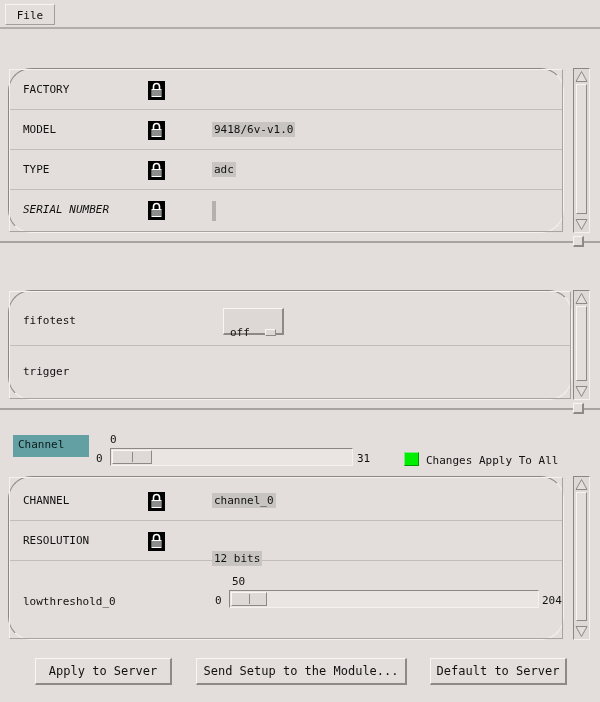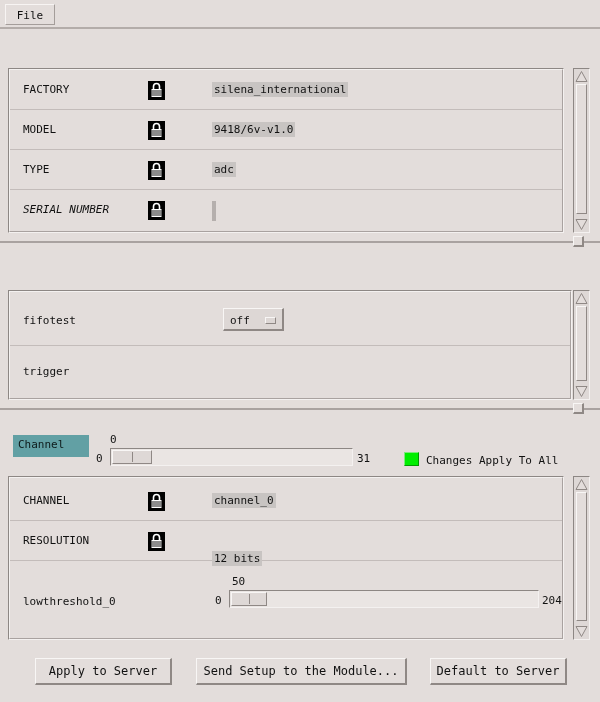--- a/index.html
+++ b/index.html
@@ -44,20 +44,21 @@
 
   
   .panel {
     position: absolute;
     background: #e3dddb;
     box-sizing: border-box;
     border-top: 1px solid #8d8784;
     border-left: 1px solid #8d8784;
     border-right: 1px solid #f4f1f0;
     border-bottom: 1px solid #f4f1f0;
+    border-radius: 23px;
   }
   .panel-inner {
     position: absolute;
     left: 0; top: 0; right: 0; bottom: 0;
     border-top: 1px solid #f4f1f0;
     border-left: 1px solid #f4f1f0;
     border-right: 1px solid #a9a2a0;
     border-bottom: 1px solid #a9a2a0;
     box-sizing: border-box;
     overflow: hidden;
@@ -104,21 +105,21 @@
   .optmenu {
     position: absolute;
     background: #ddd7d5;
     border-top: 1px solid #f8f6f5;
     border-left: 1px solid #f8f6f5;
     border-right: 2px solid #8f8885;
     border-bottom: 2px solid #8f8885;
     box-sizing: border-box;
     height: 23px;
     line-height: 21px;
-    padding: 0 6px;
+    padding: 12px 6px;
     white-space: nowrap;
     font-size: 11px;
     cursor: default;
   }
   .optmenu .opt-text { display: inline-block; vertical-align: middle; }
   .opt-ind {
     display: inline-block;
     vertical-align: middle;
     margin-left: 8px;
     width: 11px; height: 7px;
@@ -268,21 +269,20 @@
             <rect x="0" y="0" width="17" height="19" fill="#000"></rect>
             <path d="M5.5 8 V5.5 a3 3 0 0 1 6 0 V8" fill="none" stroke="#fff" stroke-width="1.6"></path>
             <rect x="3.5" y="8" width="10" height="8" fill="#fff"></rect>
             <g stroke="#000" stroke-width="0.9">
               <line x1="3.5" y1="10" x2="13.5" y2="10"></line>
               <line x1="3.5" y1="12" x2="13.5" y2="12"></line>
               <line x1="3.5" y1="14" x2="13.5" y2="14"></line>
             </g>
           </svg>
       </span>
-      <span class="value-chip" style="left:202px; top:12px;">silena_international</span>
     </div>
 
     <div class="form-row" style="top:40px; height:40px;">
       <span class="row-label" style="top:13px;">MODEL</span>
       <span class="lock-icon" style="left:138px; top:11px;">
         <svg width="17" height="19" viewBox="0 0 17 19">
             <rect x="0" y="0" width="17" height="19" fill="#000"></rect>
             <path d="M5.5 8 V5.5 a3 3 0 0 1 6 0 V8" fill="none" stroke="#fff" stroke-width="1.6"></path>
             <rect x="3.5" y="8" width="10" height="8" fill="#fff"></rect>
             <g stroke="#000" stroke-width="0.9">

